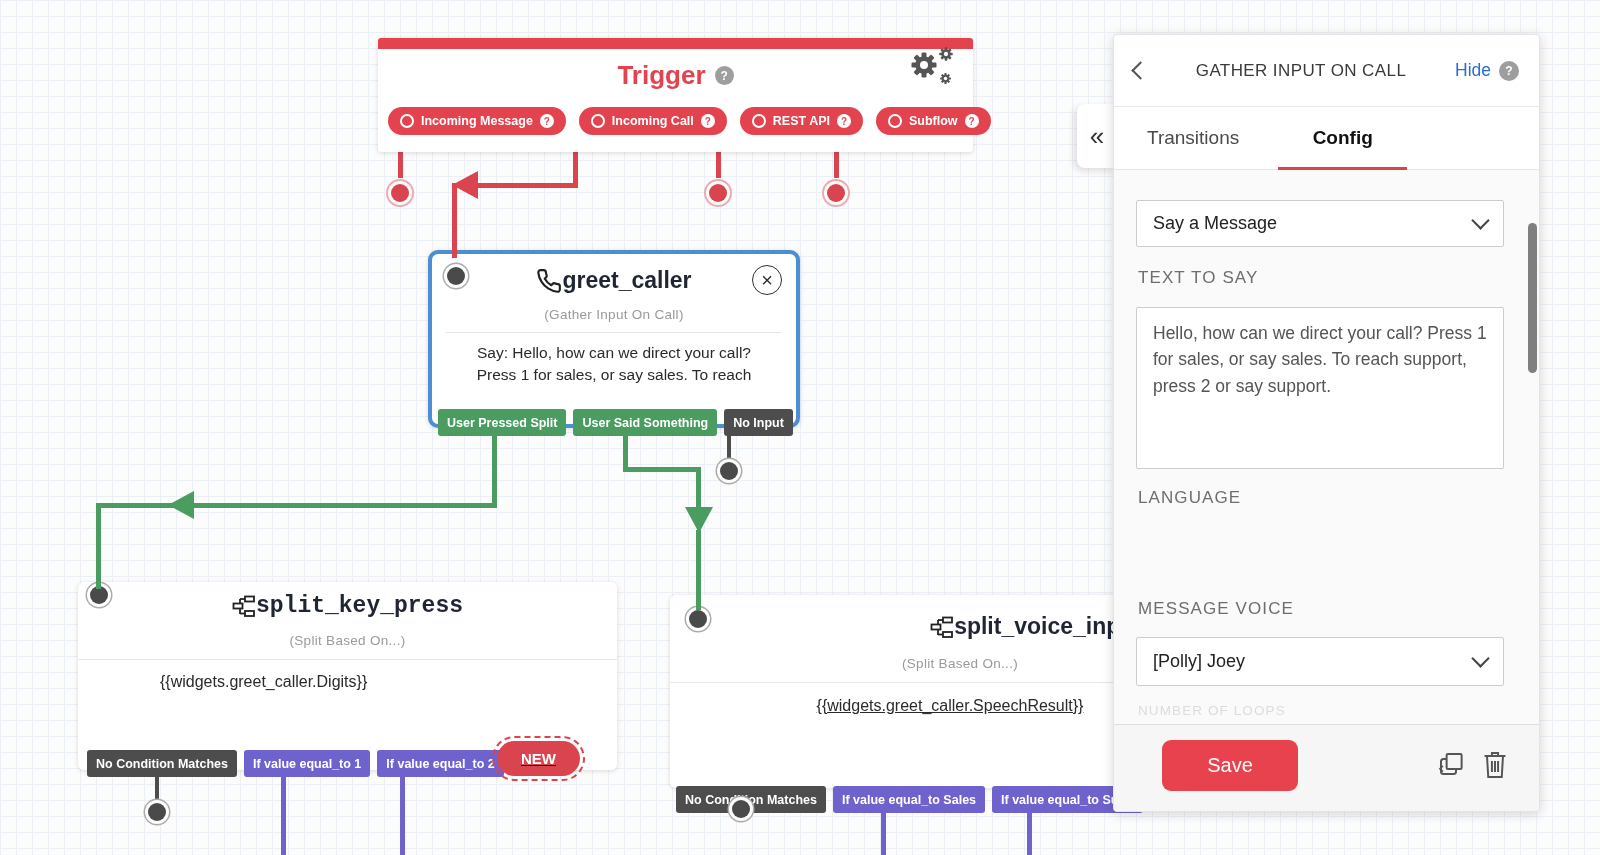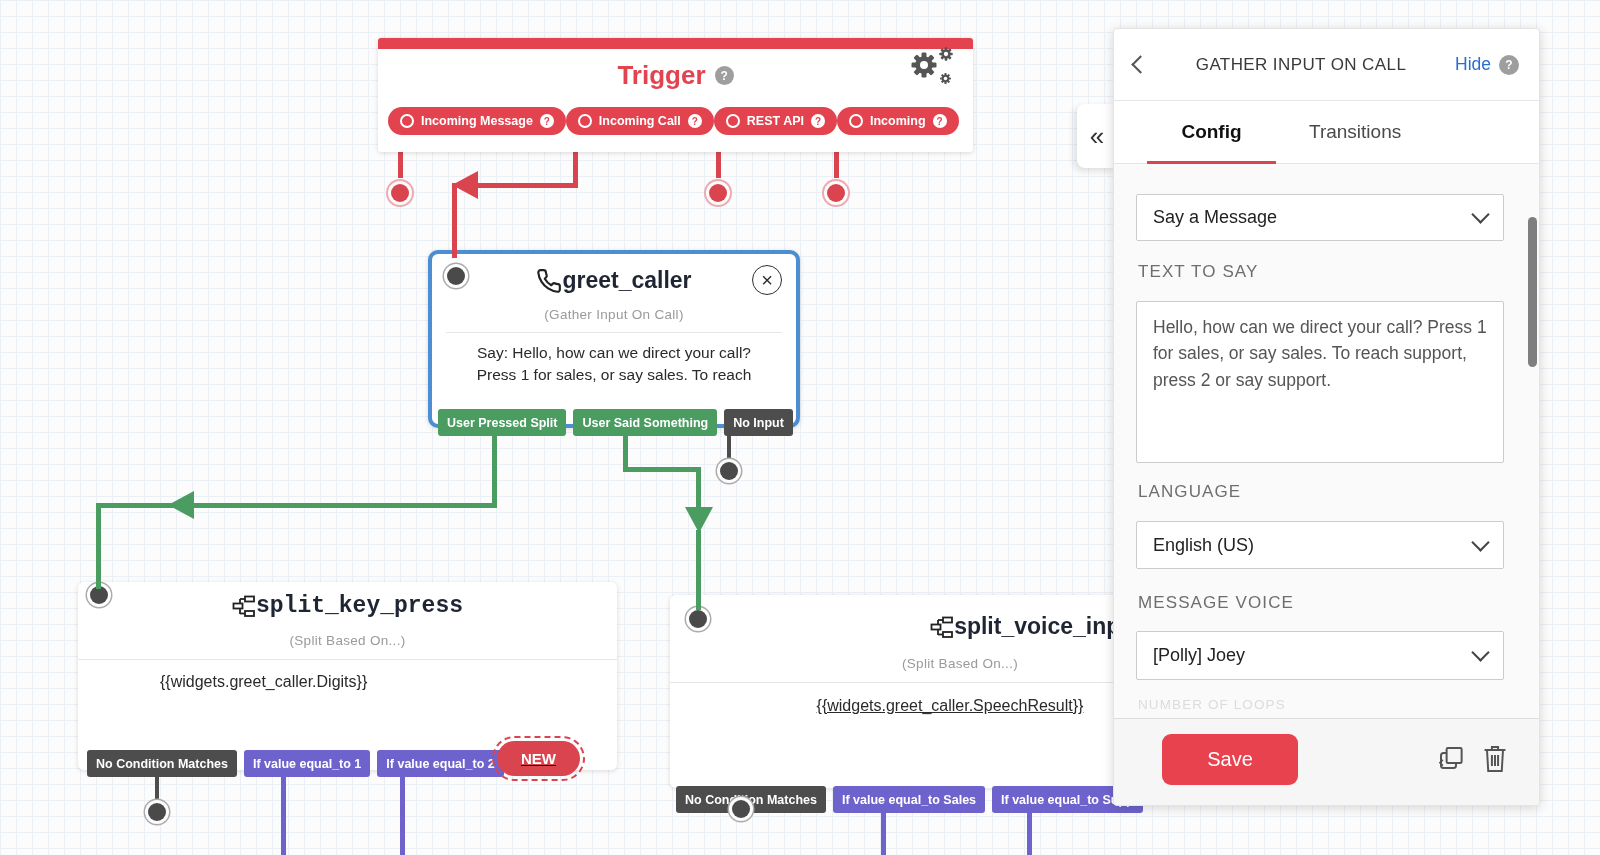--- a/index.html
+++ b/index.html
@@ -51,21 +51,21 @@
   .qbadge{width:14px;height:14px;border-radius:50%;background:#fff;color:#E2434F;
     font-size:10px;font-weight:bold;display:flex;align-items:center;justify-content:center;}
   .qgray{width:19px;height:19px;border-radius:50%;background:#9E9E9E;color:#fff;
     font-size:12px;font-weight:bold;display:flex;align-items:center;justify-content:center;}
   .close-circ{position:absolute;width:28px;height:28px;border:1.7px solid #2E2E2E;border-radius:50%;
     display:flex;align-items:center;justify-content:center;font-size:20px;color:#2E2E2E;line-height:1;}
   .new-wrap{position:absolute;border:2px dashed #D9444F;border-radius:24px;padding:3px;z-index:6;background:transparent;text-decoration:underline;}
   .new-btn{background:#D9444F;color:#fff;font-weight:bold;font-size:15px;border-radius:20px;
     padding:9px 24px;display:flex;align-items:center;justify-content:center;}
   
-  .panel{position:absolute;left:1113px;top:28px;width:427px;height:778px;background:#FAFAFA;
+  .panel{position:absolute;left:1113px;top:34px;width:427px;height:778px;background:#FAFAFA;
     border:1px solid #E4E4E4;border-radius:4px;box-shadow:0 2px 12px rgba(0,0,0,0.16);z-index:50;box-sizing:border-box;}
   .p-header{position:absolute;left:0;top:0;right:0;height:72px;background:#fff;
     border-bottom:1px solid #E6E6E6;border-radius:4px 4px 0 0;display:flex;align-items:center;padding:0 20px;box-sizing:border-box;}
   .chev-left{width:11px;height:11px;border-left:2px solid #555;border-bottom:2px solid #555;transform:rotate(45deg);}
   .p-title{flex:1;text-align:center;font-size:17px;color:#3A3A3A;letter-spacing:.4px;}
   .hide-link{color:#2A6DD0;font-size:17.5px;margin-right:8px;}
   .p-tabs{position:absolute;left:0;top:72px;right:0;height:62px;background:#fff;
     border-bottom:1px solid #E6E6E6;display:flex;align-items:center;}
   .tab{font-size:19px;text-align:center;height:100%;display:flex;align-items:center;justify-content:center;position:relative;}
   .tab.active{font-weight:bold;color:#111;width:129px;margin-left:33px;}
@@ -164,39 +164,39 @@
         <g fill="#555">
             <rect x="10" y="2" width="4" height="20" rx="1"></rect>
             <rect x="2" y="10" width="20" height="4" rx="1"></rect>
             <rect x="10" y="2" width="4" height="20" rx="1" transform="rotate(45 12 12)"></rect>
             <rect x="10" y="2" width="4" height="20" rx="1" transform="rotate(-45 12 12)"></rect>
             <circle cx="12" cy="12" r="7"></circle>
           </g>
         <circle cx="12" cy="12" r="3.2" fill="#fff"></circle>
       </svg>
     </div>
-    <div style="position:absolute;left:10px;top:69px;display:flex;">
+    <div style="position:absolute;left:10px;top:69px;display:flex;gap:13px;">
       <div class="pill">
         <span class="ring"></span>
         <span>Incoming Message</span>
         <span class="qbadge">?</span>
       </div>
       <div class="pill">
         <span class="ring"></span>
         <span>Incoming Call</span>
         <span class="qbadge">?</span>
       </div>
       <div class="pill">
         <span class="ring"></span>
         <span>REST API</span>
         <span class="qbadge">?</span>
       </div>
       <div class="pill">
         <span class="ring"></span>
-        <span>Incoming</span>
+        <span>Subflow</span>
         <span class="qbadge">?</span>
       </div>
     </div>
   </div>
 
   <div class="widget" style="left:428px;top:250px;width:372px;height:178px;border:4px solid #4B8FD2;border-radius:10px;box-sizing:border-box;">
     <div class="dot dark-on-white" style="left:15px;top:13px;"></div>
     <div class="w-head" style="margin-top:13px;">
       <svg width="26" height="26" viewBox="0 0 24 24" style="transform:rotate(0deg);">
         <path d="M22 16.92v3a2 2 0 0 1-2.18 2 19.79 19.79 0 0 1-8.63-3.07 19.5 19.5 0 0 1-6-6 19.79 19.79 0 0 1-3.07-8.67A2 2 0 0 1 4.11 2h3a2 2 0 0 1 2 1.72 12.84 12.84 0 0 0 .7 2.81 2 2 0 0 1-.45 2.11L8.09 9.91a16 16 0 0 0 6 6l1.27-1.27a2 2 0 0 1 2.11-.45 12.84 12.84 0 0 0 2.81.7A2 2 0 0 1 22 16.92z" fill="none" stroke="#222" stroke-width="2" stroke-linejoin="round"></path>
@@ -277,37 +277,33 @@
   </div>
 
   <div class="panel">
     <div class="p-header">
       <span class="chev-left"></span>
       <span class="p-title">GATHER INPUT ON CALL</span>
       <span class="hide-link">Hide</span>
       <span class="qgray" style="width:20px;height:20px;">?</span>
     </div>
     <div class="p-tabs">
+      <div class="tab idle">Transitions</div>
       <div class="tab active">Config</div>
-      <div class="tab idle">Transitions</div>
     </div>
 
     <div class="selectbox" style="left:22px;top:165px;width:368px;height:47px;">
       <span class="sval">Say a Message</span>
       <span class="chev-down"></span>
     </div>
 
     <div class="fld-label" style="left:24px;top:233px;">TEXT TO SAY</div>
     <textarea class="p-textarea" style="left: 22px; top: 272px; width: 368px; height: 162px;">Hello, how can we direct your call? Press 1 for sales, or say sales. To reach support, press 2 or say support.</textarea>
 
     <div class="fld-label" style="left:24px;top:453px;">LANGUAGE</div>
-    <div class="selectbox" style="left:22px;top:492px;width:368px;height:48px;">
-      <span class="sval">English (US)</span>
-      <span class="chev-down"></span>
-    </div>
 
     <div class="fld-label" style="left:24px;top:564px;">MESSAGE VOICE</div>
     <div class="selectbox" style="left:22px;top:602px;width:368px;height:49px;">
       <span class="sval">[Polly] Joey</span>
       <span class="chev-down"></span>
     </div>
 
     <div class="clipped-label" style="left:24px;top:668px;">NUMBER OF LOOPS</div>
 
     <div class="p-footer">

